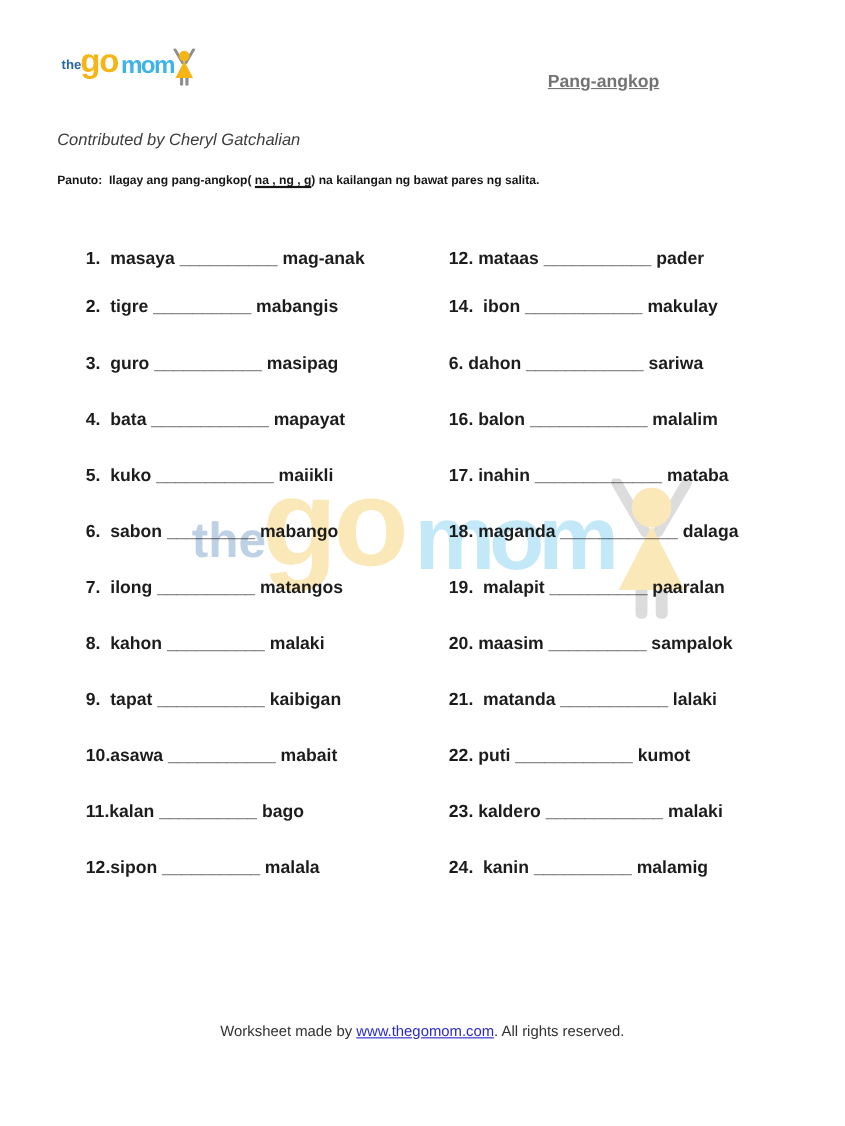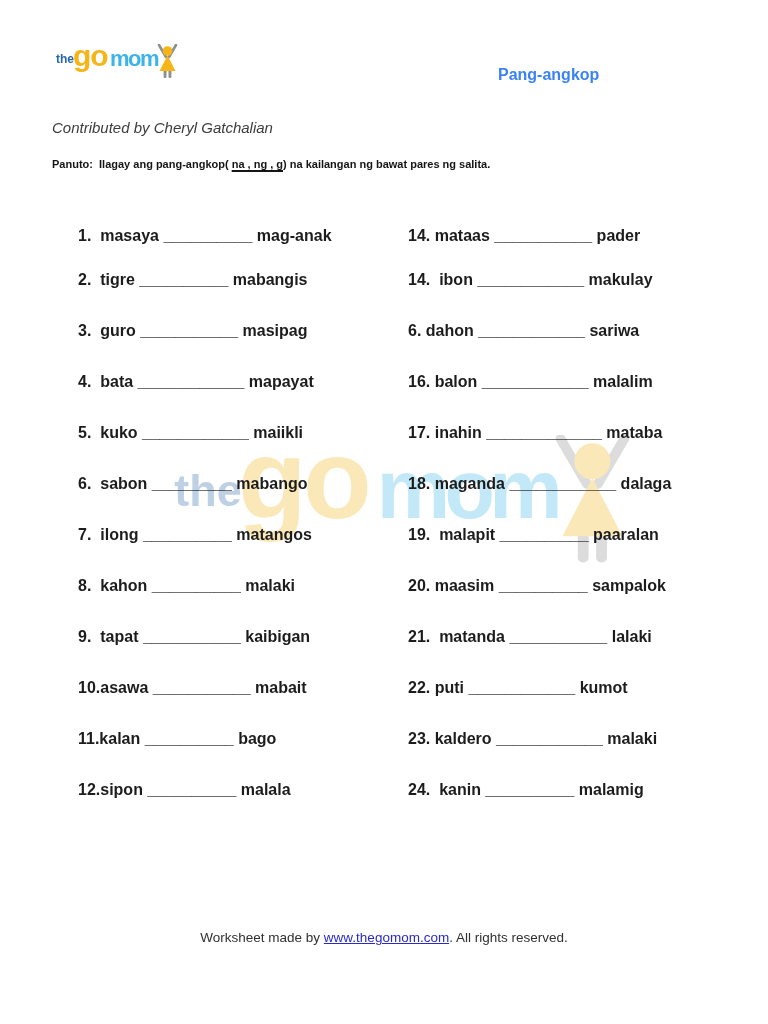--- a/index.html
+++ b/index.html
@@ -22,21 +22,21 @@
 
   .watermark{
     position:absolute;left:163px;top:420px;z-index:0;
     transform:scale(3.75);transform-origin:0 0;opacity:0.30;
     pointer-events:none;
   }
 
   
   .doc-title{
     position:absolute;left:498px;top:66px;z-index:1;
-    font-size:16px;font-weight:bold;color:#3b82f6;white-space:pre;
+    font-size:16px;font-weight:bold;color:#737373;white-space:pre;text-decoration:underline;
   }
   .contributed{
     position:absolute;left:52px;top:119px;z-index:1;
     font-size:15px;color:#3c3c3c;white-space:pre;font-style:italic;
   }
   .panuto{
     position:absolute;left:52px;top:158px;z-index:1;
     font-size:11px;font-weight:bold;color:#151515;white-space:pre;
   }
   .panuto .u{
@@ -116,21 +116,21 @@
     <div class="item-row">6.  sabon _________ mabango</div>
     <div class="item-row">7.  ilong __________ matangos</div>
     <div class="item-row">8.  kahon __________ malaki</div>
     <div class="item-row">9.  tapat ___________ kaibigan</div>
     <div class="item-row">10.asawa ___________ mabait</div>
     <div class="item-row">11.kalan __________ bago</div>
     <div class="item-row">12.sipon __________ malala</div>
   </div>
 
   <div class="col col-right">
-    <div class="item-row">14. mataas ___________ pader</div>
+    <div class="item-row">12. mataas ___________ pader</div>
     <div class="item-row">14.  ibon ____________ makulay</div>
     <div class="item-row">6. dahon ____________ sariwa</div>
     <div class="item-row">16. balon ____________ malalim</div>
     <div class="item-row">17. inahin _____________ mataba</div>
     <div class="item-row">18. maganda ____________ dalaga</div>
     <div class="item-row">19.  malapit __________ paaralan</div>
     <div class="item-row">20. maasim __________ sampalok</div>
     <div class="item-row">21.  matanda ___________ lalaki</div>
     <div class="item-row">22. puti ____________ kumot</div>
     <div class="item-row">23. kaldero ____________ malaki</div>

